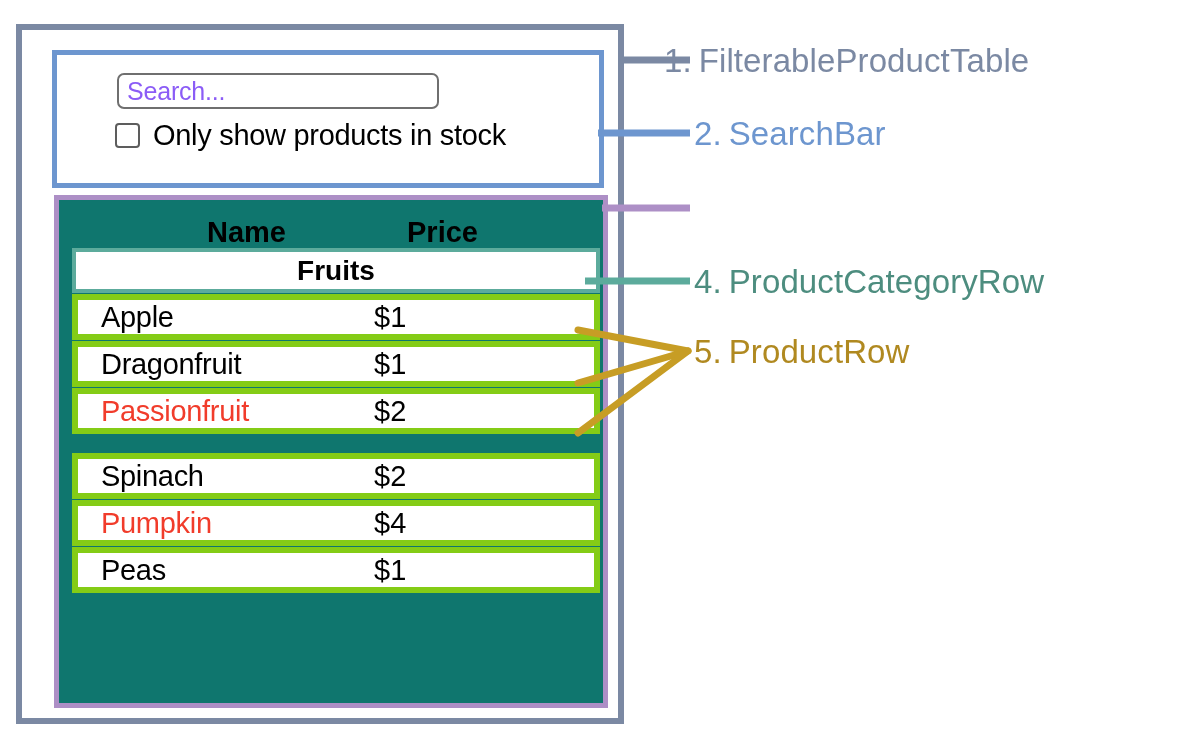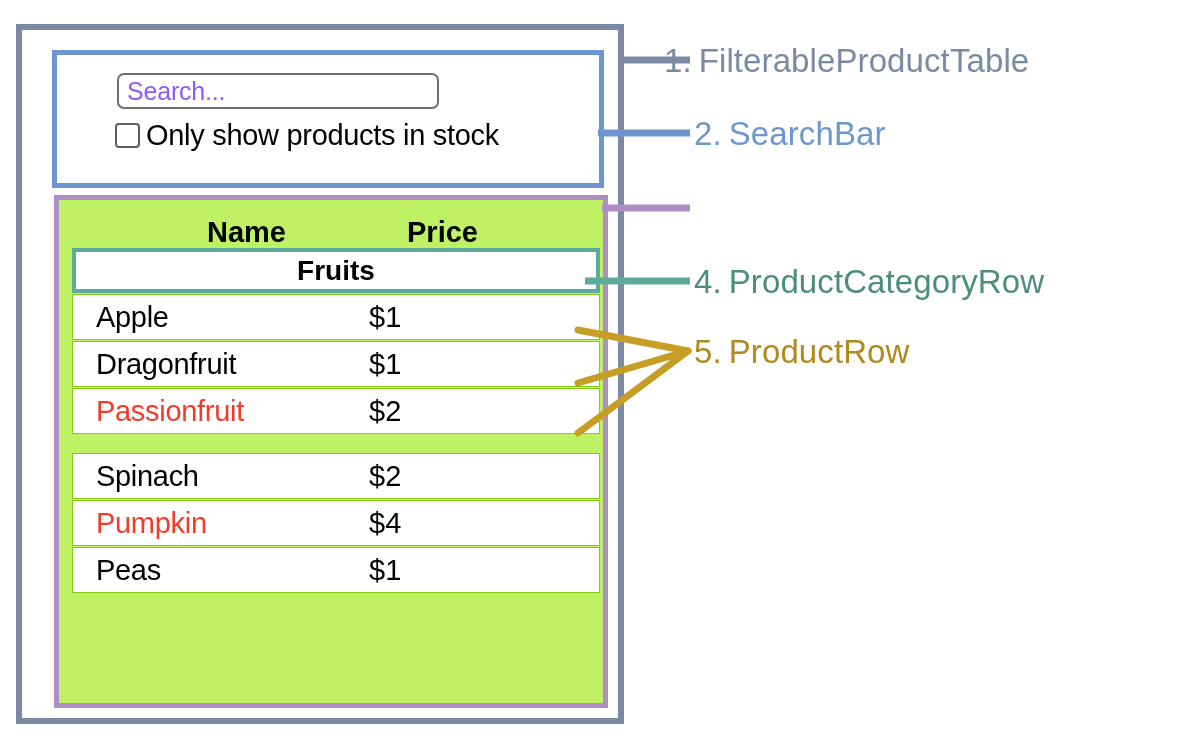--- a/index.html
+++ b/index.html
@@ -48,21 +48,21 @@
     color: #8b5cf6;
     font-size: 25px;
     line-height: 1;
     letter-spacing: -0.2px;
   }
   .checkbox-row {
     position: absolute;
     left: 58px; top: 66px;
     display: flex;
     align-items: center;
-    gap: 6px;
+    gap: 13px;
   }
   .checkbox-square {
     width: 25px; height: 25px;
     border: 2px solid #5d5d5d;
     border-radius: 4px;
     background: #ffffff;
     flex: none;
   }
   .checkbox-label {
     font-size: 29px;
@@ -71,21 +71,21 @@
     white-space: nowrap;
     letter-spacing: -0.3px;
   }
 
   
   .producttable-box {
     position: absolute;
     left: 32px; top: 165px;
     width: 554px; height: 513px;
     border: 5px solid #ad8fc6;
-    background: #bef264;
+    background: #0f766e;
   }
   .table-head {
     position: absolute;
     left: 0; top: 10px;
     width: 100%;
     height: 44px;
     display: flex;
     align-items: center;
   }
   .th-name {
@@ -122,21 +122,21 @@
   .category-row .cat-label {
     font-size: 28px;
     font-weight: bold;
     color: #000;
     line-height: 1;
   }
 
   
   .product-row {
     height: 46px;
-    border: 1px solid #84cc16;
+    border: 6px solid #84cc16;
     background: #ffffff;
     position: relative;
     display: flex;
     align-items: center;
     margin-bottom: 1px;
   }
   .pr-name {
     position: absolute;
     left: 23px;
     font-size: 29px;

